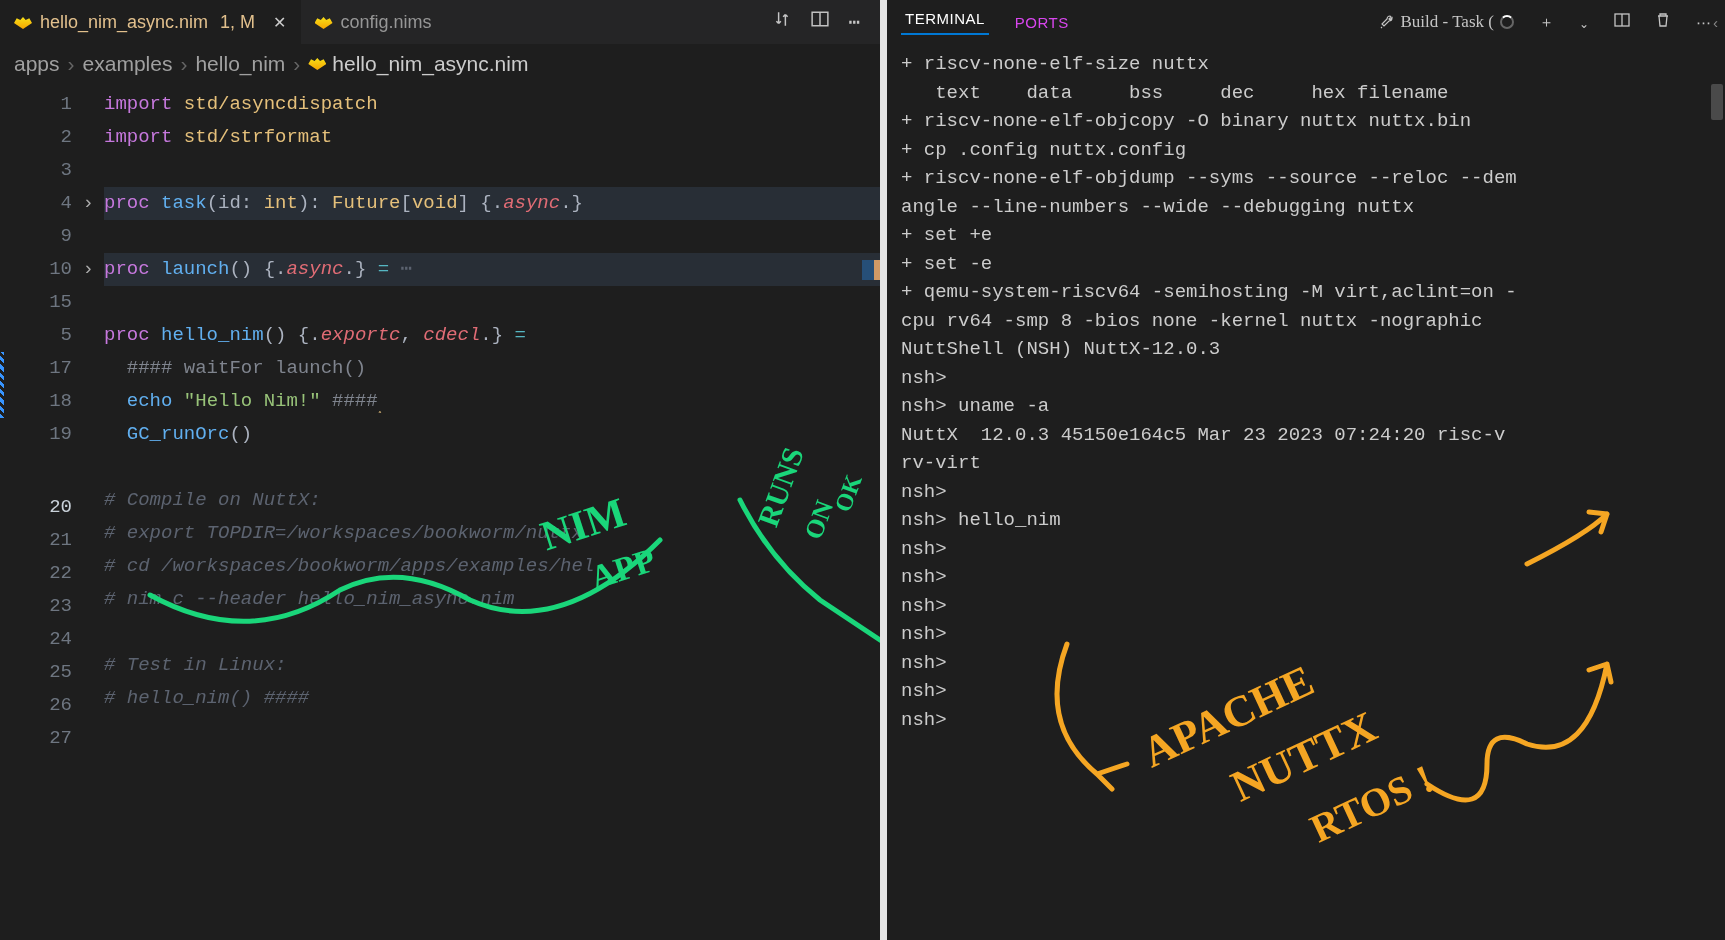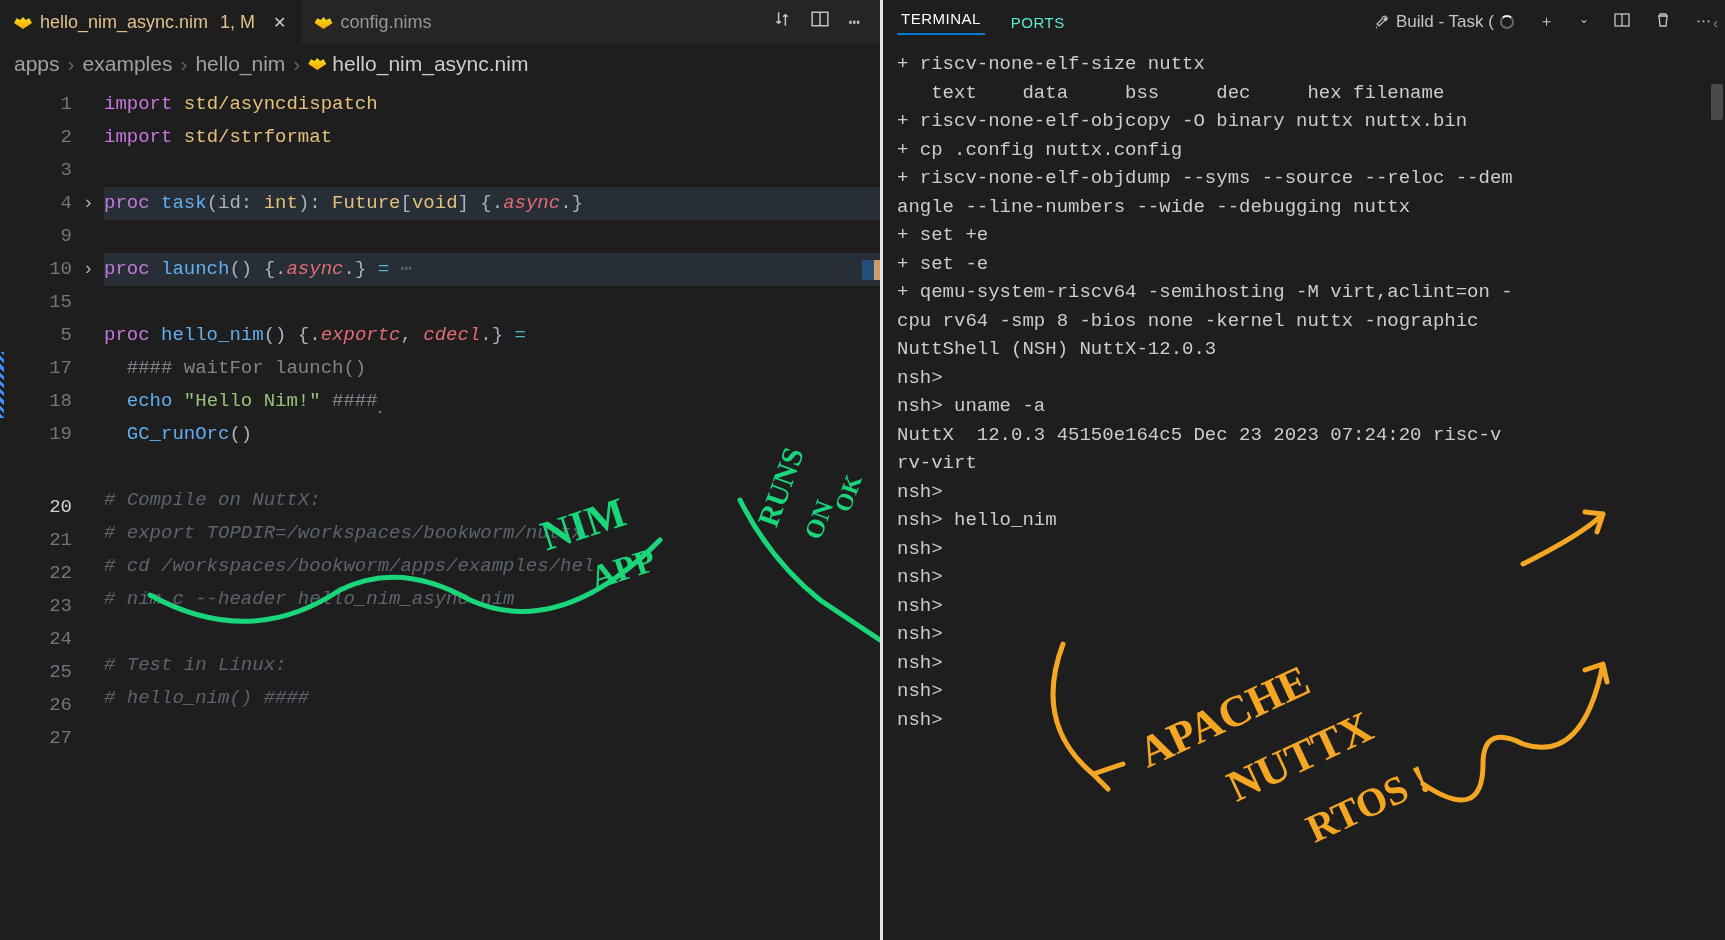--- a/index.html
+++ b/index.html
@@ -18,21 +18,21 @@
   height: 100%;
   display: flex;
   flex-direction: column;
   position: relative;
 }
 .terminal-pane {
   flex: 1;
   height: 100%;
   display: flex;
   flex-direction: column;
-  border-left: 3px solid #e5e5e5;
+  border-left: 7px solid #e5e5e5;
 }
 .tab-bar {
   display: flex;
   align-items: center;
   background: #252526;
   height: 44px;
   padding-right: 8px;
 }
 .tab {
   display: flex;
@@ -129,23 +129,23 @@
 .gutter-mod {
   position:absolute; left:0; width:4px; background:#3794ff; height:100%;
 }
 .gutter-mod.hash {
   background: repeating-linear-gradient(45deg,#3794ff,#3794ff 3px,transparent 3px,transparent 6px);
 }
 .terminal-header {
   display:flex; align-items:center; height:44px; padding:0 14px; gap:22px;
   font-family: -apple-system,"Segoe UI",sans-serif; font-size:15px;
 }
-.term-tab { color:#5eead4; cursor:pointer; padding:0 4px; letter-spacing:0.5px;}
+.term-tab { color:#d946ef; cursor:pointer; padding:0 4px; letter-spacing:0.5px;}
 .term-tab.active { color:#fff; border-bottom:2px solid #0078d4; padding-bottom:6px;}
-.term-right { margin-left:auto; display:flex; align-items:flex-start; gap:25px; color:#c5c5c5;}
+.term-right { margin-left:auto; display:flex; align-items:flex-end; gap:25px; color:#c5c5c5;font-family:Liberation Serif, serif;}
 .term-task { display:flex; align-items:center; gap:6px; font-size:17px;}
 .spinner {
   width:14px;height:14px;border:2px solid #666;border-top-color:#fff;border-radius:50%;
   display:inline-block;
 }
 .term-body {
   flex:1; padding: 6px 14px; overflow:hidden;
   font-size: 19px; line-height:1.5; color:#cccccc;
   position: relative;
 }
@@ -307,21 +307,21 @@
         <div class="tline">+ riscv-none-elf-objdump --syms --source --reloc --dem</div>
         <div class="tline">angle --line-numbers --wide --debugging nuttx</div>
         <div class="tline">+ set +e</div>
         <div class="tline">+ set -e</div>
         <div class="tline">+ qemu-system-riscv64 -semihosting -M virt,aclint=on -</div>
         <div class="tline">cpu rv64 -smp 8 -bios none -kernel nuttx -nographic</div>
         <div class="tline"></div>
         <div class="tline">NuttShell (NSH) NuttX-12.0.3</div>
         <div class="tline">nsh&gt;</div>
         <div class="tline">nsh&gt; uname -a</div>
-        <div class="tline">NuttX  12.0.3 45150e164c5 Dec 23 2023 07:24:20 risc-v </div>
+        <div class="tline">NuttX  12.0.3 45150e164c5 Mar 23 2023 07:24:20 risc-v </div>
         <div class="tline">rv-virt</div>
         <div class="tline">nsh&gt;</div>
         <div class="tline">nsh&gt; hello_nim</div>
         <div class="tline">nsh&gt;</div>
         <div class="tline">nsh&gt;</div>
         <div class="tline">nsh&gt;</div>
         <div class="tline">nsh&gt;</div>
         <div class="tline">nsh&gt;</div>
         <div class="tline">nsh&gt;</div>
         <div class="tline">nsh&gt;</div>

